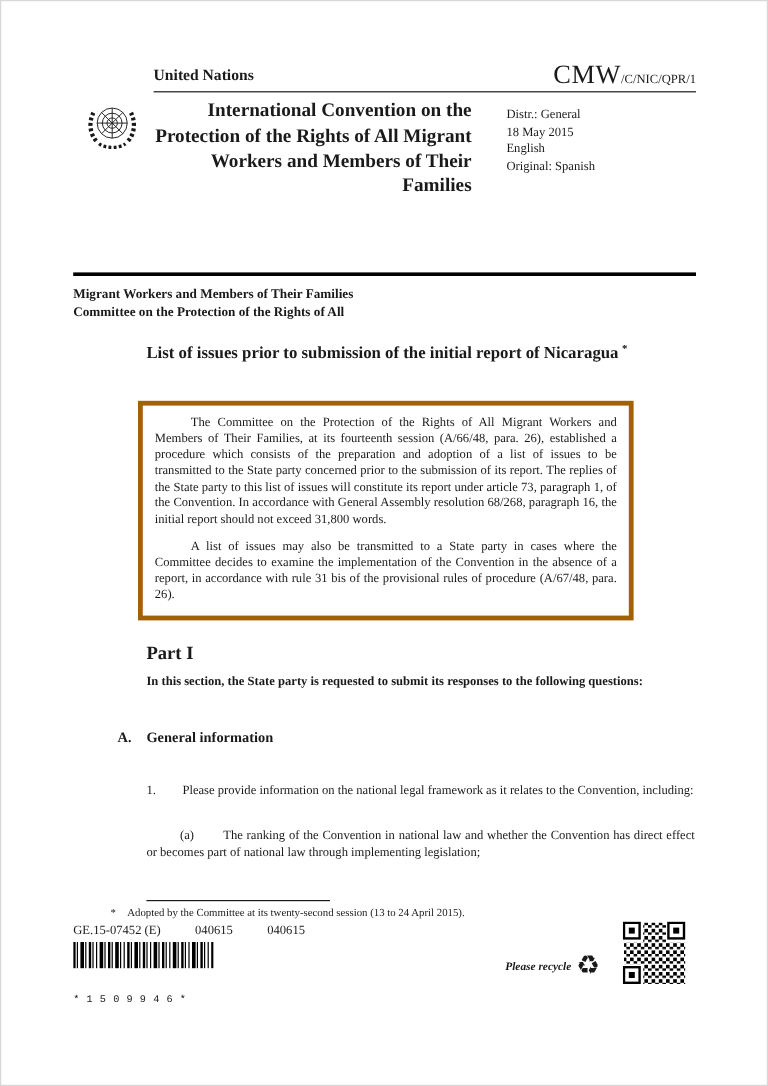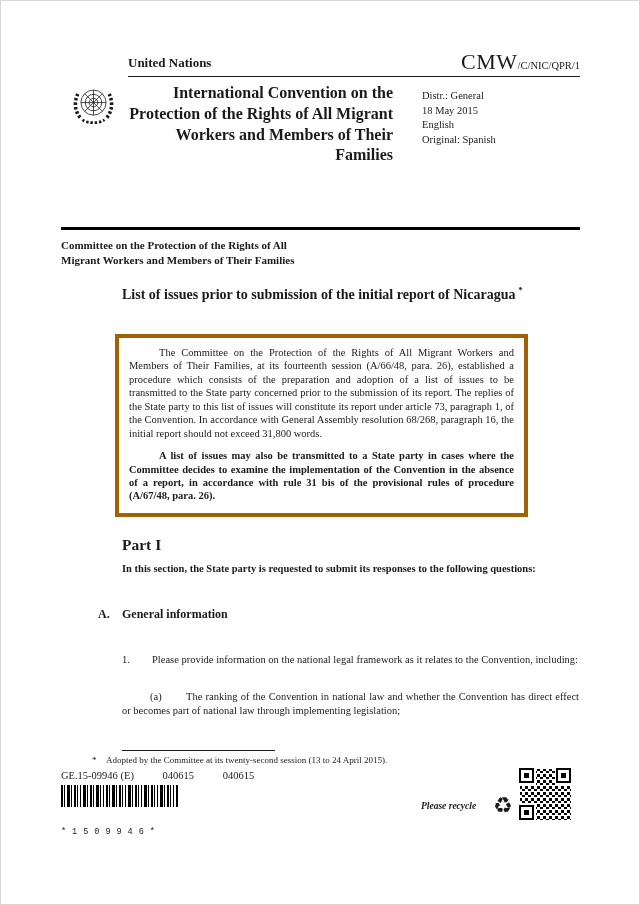--- a/index.html
+++ b/index.html
@@ -41,21 +41,21 @@
   }
   .doc-title sup { font-size:9px; }
   
   .summary-box {
     position:absolute; top:333px; left:114px; width:413px;
     border:4px solid #a16207; padding:8px 10px 10px 10px;
   }
   .summary-box p {
     font-size:10.5px; line-height:1.28; text-align:justify; text-indent:30px;
   }
-  .summary-box p + p { margin-top:9px;font-weight:bold; }
+  .summary-box p + p { margin-top:9px; }
   
   .part-heading { position:absolute; top:535px; left:121px; font-weight:bold; font-size:15.5px; }
   .intro-bold {
     position:absolute; top:561px; left:121px; width:455px;
     font-weight:bold; font-size:10.5px; line-height:1.35; text-align:justify;
   }
   .section-heading { position:absolute; top:606px; left:97px; font-weight:bold; font-size:12px; }
   .section-heading .label { display:inline-block; width:24px; }
   .body-para {
     position:absolute; left:121px; width:457px;
@@ -71,21 +71,21 @@
   
   .ge-line { position:absolute; top:769px; left:60px; font-size:10.5px; }
   .ge-line .gap { margin-left:26px; }
   .barcode-wrap { position:absolute; top:784px; left:60px; width:120px; }
   .barcode-text {
     font-family:"Liberation Mono", monospace; font-size:8.5px;
     letter-spacing:6px; margin-top:16px; white-space:nowrap;
   }
   .recycle-wrap {
     position:absolute; top:794px; left:420px;
-    display:flex; align-items:center; gap:17px;
+    display:flex; align-items:center; gap:4px;
   }
   .recycle-label { font-style:italic; font-size:9.5px; font-weight:bold; }
   .recycle-glyph { font-family:"DejaVu Sans", sans-serif; font-size:22px; line-height:1; }
   .qr { position:absolute; top:767px; left:518px; }
 </style>
 </head>
 <body>
 
 <div class="page">
 
@@ -116,22 +116,22 @@
   <div class="masthead-title">International Convention on the Protection of the Rights of All Migrant Workers and Members of Their Families</div>
   <div class="distr-block">
     <div>Distr.: General</div>
     <div>18 May 2015</div>
     <div>English</div>
     <div>Original: Spanish</div>
   </div>
   <div class="thick-rule"></div>
 
   <div class="committee">
+    <div>Migrant Workers and Members of Their Families</div>
     <div>Committee on the Protection of the Rights of All</div>
-    <div>Migrant Workers and Members of Their Families</div>
   </div>
 
   <div class="doc-title"><span>List of issues prior to submission of the initial report of Nicaragua</span> <sup>*</sup></div>
 
   <div class="summary-box">
     <p>The Committee on the Protection of the Rights of All Migrant Workers and Members of Their Families, at its fourteenth session (A/66/48, para. 26), established a procedure which consists of the preparation and adoption of a list of issues to be transmitted to the State party concerned prior to the submission of its report. The replies of the State party to this list of issues will constitute its report under article 73, paragraph 1, of the Convention. In accordance with General Assembly resolution 68/268, paragraph 16, the initial report should not exceed 31,800 words.</p>
     <p>A list of issues may also be transmitted to a State party in cases where the Committee decides to examine the implementation of the Convention in the absence of a report, in accordance with rule 31 bis of the provisional rules of procedure (A/67/48, para. 26).</p>
   </div>
 
   <div class="part-heading">Part I</div>
@@ -149,21 +149,21 @@
     <span class="num">(a)</span><span>The ranking of the Convention in national law and whether the Convention has direct effect or becomes part of national law through implementing legislation;</span>
   </div>
 
 
   <div class="footnote-rule"></div>
   <div class="footnote">
     <span class="marker">*</span><span>Adopted by the Committee at its twenty-second session (13 to 24 April 2015).</span>
   </div>
 
   <div class="ge-line">
-    <span>GE.15-09946 (E)</span>
+    <span>GE.15-07452 (E)</span>
     <span class="gap">040615</span>
     <span class="gap">040615</span>
   </div>
 
   <div class="barcode-wrap">
     <svg width="117" height="22" viewBox="0 0 117 22">
       <g fill="#000">
         <rect x="0" width="2" height="22"></rect>
           <rect x="3" width="1" height="22"></rect>
           <rect x="6" width="3" height="22"></rect>

